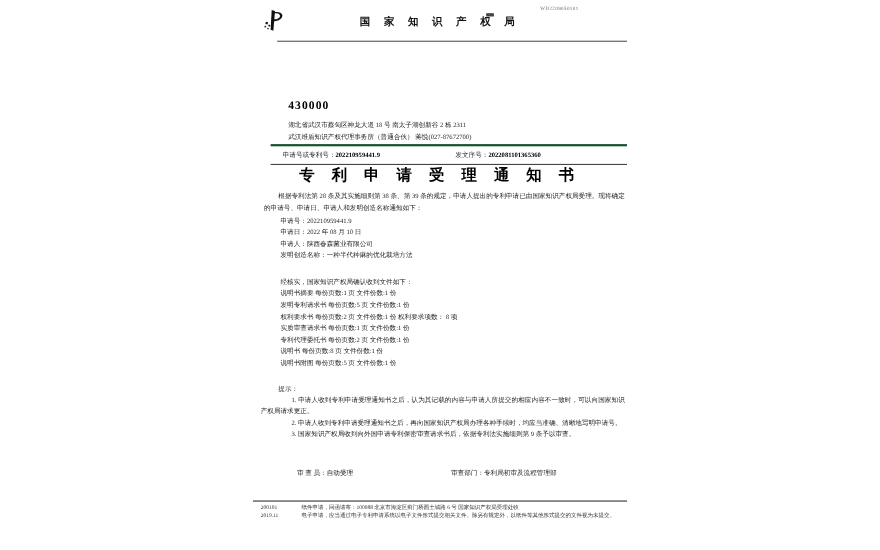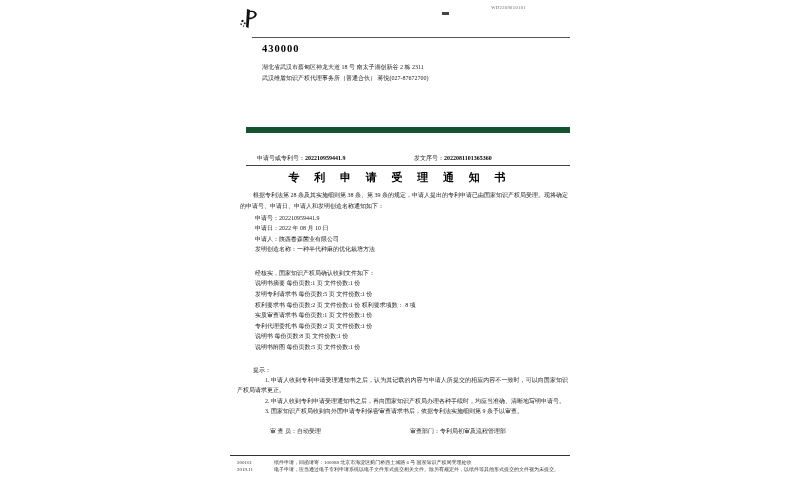--- a/index.html
+++ b/index.html
@@ -9,36 +9,36 @@
 
   
   .header { position: relative; height: 37px; }
   .logo { position: absolute; left: 15px; top: 7px; }
   .agency { position: absolute; left: 0; right: 0; top: 16px; text-align: center; font-weight: bold; font-size: 9.5px; letter-spacing: 5px; color: #111; }
   .doc-code { position: absolute; right: 52px; top: 3px; font-size: 4.5px; color: #666; letter-spacing: .4px; }
   .artifact { position: absolute; left: 220px; top: 12px; width: 7px; height: 3px; background: #444; }
   .hr1 { margin: 0 8px 0 30px; border-top: 1px solid #555; }
 
   
-  .band { display: flex; margin: 0 8px 16px 24px; border-bottom: 6px solid #14532d; height: 95px; }
+  .band { display: flex; margin: 0 8px 0 24px; border-bottom: 2px solid #14532d; height: 95px; align-items: flex-end; }
   .addr-col { flex: 1; padding: 6px 4px 0 16px; }
   .postal { font-weight: bold; font-size: 10.5px; letter-spacing: 1px; color: #000; margin-bottom: 7px; }
   .addr-line { font-size: 6px; line-height: 11px; white-space: nowrap; }
   .date-col { width: 110px; border-left: 1px solid #555; padding: 9px 0 0 7px; }
   .issue-label { font-size: 5.5px; }
   .issue-date { margin-top: 17px; font-size: 12.5px; font-weight: bold; font-family: "Liberation Sans", "DejaVu Sans", sans-serif; white-space: nowrap; transform: scaleX(.8); transform-origin: left center; color: #000; }
 
   
   .appno-row { position: relative; margin: 0 8px 0 24px; border-bottom: 1px solid #444; height: 17px; }
   .appno-g1 { position: absolute; left: 11px; top: 4px; }
   .appno-g2 { position: absolute; left: 168px; top: 4px; }
   .num { font-weight: bold; color: #000; }
 
   
-  .title { margin-top: 6px; text-align: center; font-weight: bold; font-size: 11px; letter-spacing: 6px; color: #000; }
+  .title { margin-top: 6px; text-align: center; font-weight: bold; font-size: 14px; letter-spacing: 6px; color: #000; }
   .intro { margin: 7px 10px 0 18px; text-indent: 13px; line-height: 11px; text-align: justify; }
   .fields { margin: 1px 8px 0 33px; }
   .fields div { line-height: 10.6px; }
   .received { margin: 13px 8px 0 33px; }
   .files { margin: 0 8px 0 33px; }
   .files div { line-height: 10.6px; }
 
   .notes-label { margin: 12px 8px 0 31px; }
   .notes { margin: 0 10px 0 15px; }
   .notes p { text-indent: 28px; line-height: 10.4px; text-align: justify; }
@@ -64,20 +64,21 @@
     <span class="logo">
       <svg width="24" height="24" viewBox="0 0 24 24">
         <path d="M10 2 L13 3 L11.5 21 L9 20 Z" fill="#111"></path>
         <path d="M12.5 4 C20 3, 22 8, 17 11 C14.5 12.5, 12.5 12.5, 11.5 12 L11.7 10.5 C14 11, 18 9.5, 17.5 7 C17 4.8, 14 4.6, 12.3 5.4 Z" fill="#111"></path>
         <rect x="4.5" y="13" width="2" height="2" fill="#111" transform="rotate(15 5.5 14)"></rect>
         <rect x="7" y="15.5" width="1.6" height="1.6" fill="#111" transform="rotate(30 7.8 16.3)"></rect>
         <rect x="3.5" y="16.5" width="1.4" height="1.4" fill="#111"></rect>
         <rect x="6" y="18.5" width="1.2" height="1.2" fill="#111" transform="rotate(20 6.6 19.1)"></rect>
       </svg>
     </span>
+    <div class="agency">国 家 知 识 产 权 局</div>
     <div class="doc-code">WD2209050101</div>
     <div class="artifact"></div>
   </div>
   <div class="hr1"></div>
 
   <div class="band">
     <div class="addr-col">
       <div class="postal">430000</div>
       <div class="addr-line">湖北省武汉市蔡甸区神龙大道 18 号  南太子湖创新谷 2 栋 2311</div>
       <div class="addr-line">武汉维盾知识产权代理事务所（普通合伙）  蒋悦(027-87672700)</div>

